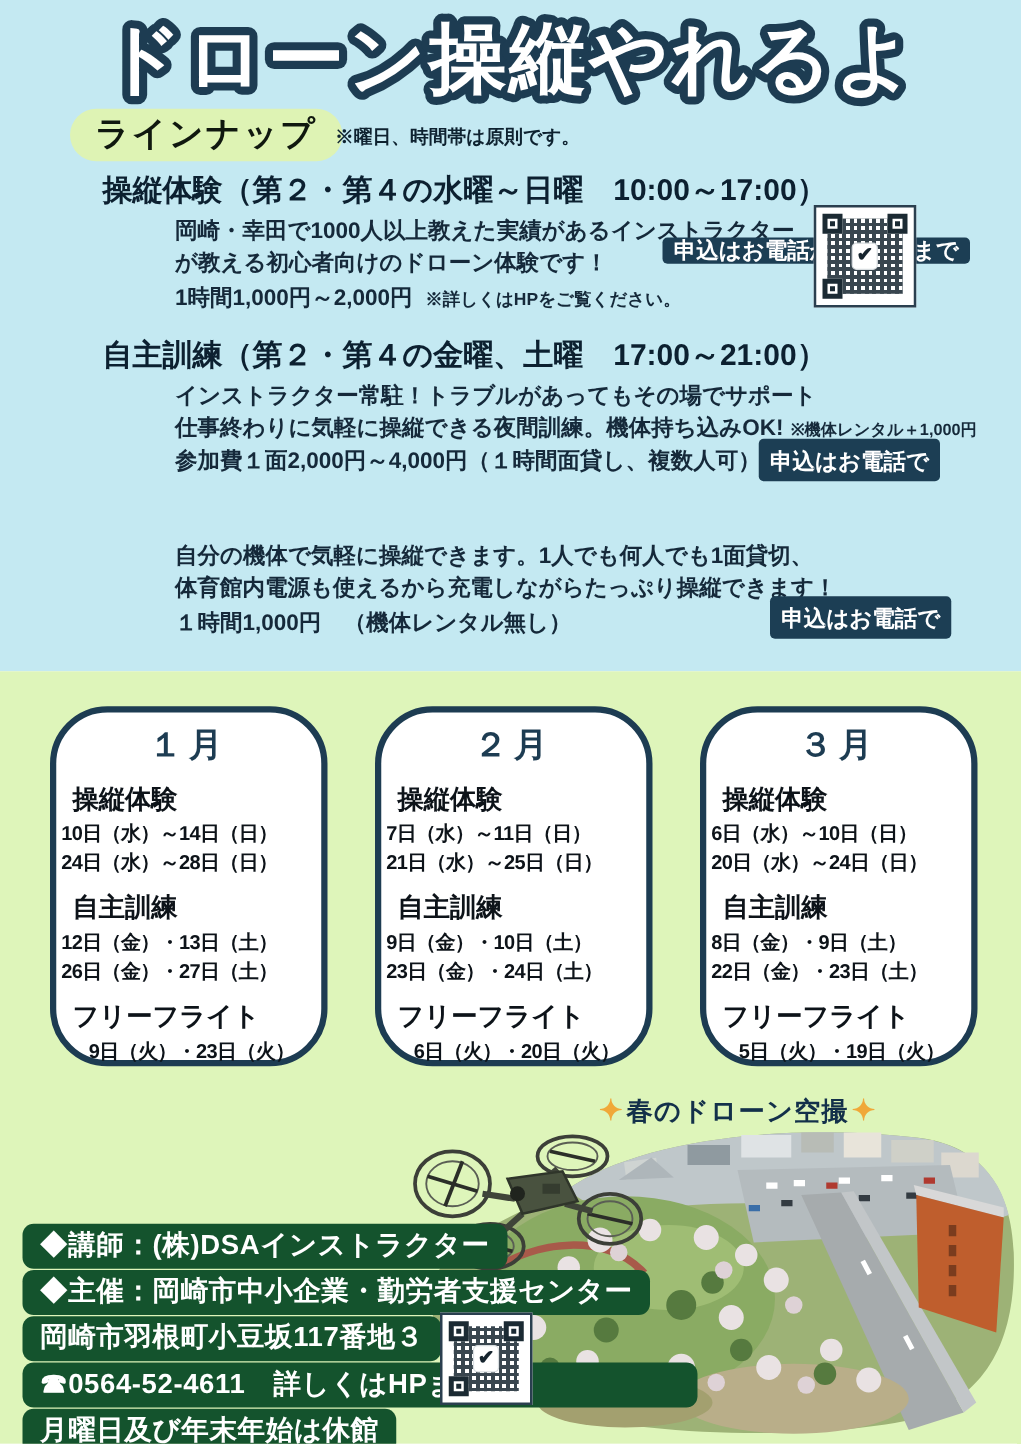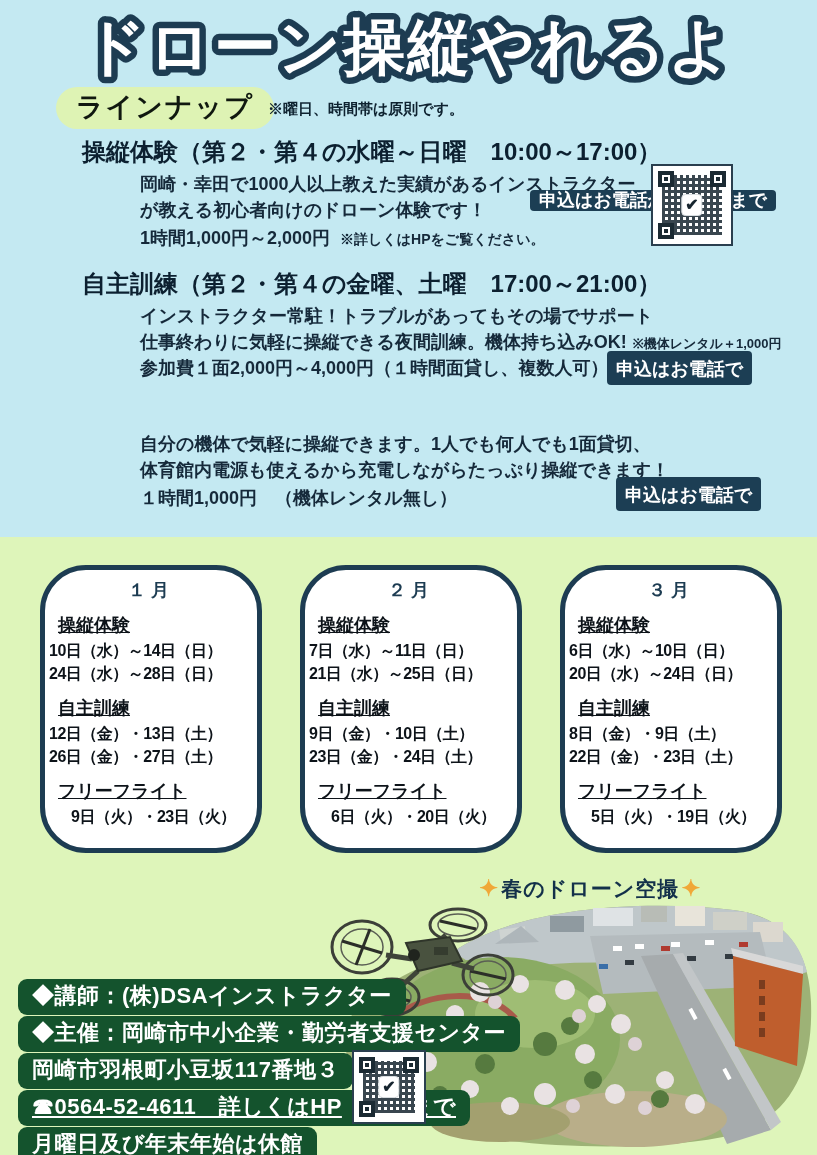--- a/index.html
+++ b/index.html
@@ -50,37 +50,37 @@
   .qr .qr-logo{
     position:absolute;left:50%;top:50%;transform:translate(-50%,-50%);
     background:#fff;border-radius:4px;color:#16242e;font-size:16px;line-height:1;
     padding:2px 3px;border:1px solid #d8dde0;
   }
 
   .month-card{
     position:absolute;top:565px;width:222px;height:288px;background:#ffffff;
     border:5px solid #1d3c52;border-radius:46px;box-sizing:border-box;padding-top:8px;
   }
-  .month-title{text-align:center;font-size:18px;color:#1d3c52;letter-spacing:5px;}
-  .m-label{margin:11px 0 4px 13px;font-size:18px;color:#0d1319;text-decoration:underline;}
+  .month-title{text-align:center;font-size:27px;color:#1d3c52;letter-spacing:5px;}
+  .m-label{margin:11px 0 4px 13px;font-size:21px;color:#0d1319;}
   .m-date{margin:2px 0 0 4px;font-size:16px;color:#0d1319;letter-spacing:-0.5px;white-space:nowrap;}
   .m-date.single{margin-left:26px;}
 
   .photo-caption{position:absolute;left:477px;top:875px;font-size:21px;color:#13304a;letter-spacing:1px;text-align:right;}
   .sparkle{color:#f0a838;font-size:23px;margin:0 2px;}
 
   .photo-svg{position:absolute;left:335px;top:894px;width:482px;height:261px;}
   .drone-svg{position:absolute;left:326px;top:893px;width:192px;height:128px;}
 
   .contact{position:absolute;left:18px;top:979px;display:flex;flex-direction:column;align-items:flex-start;gap:1px;}
   .contact-line{
     background:#14532d;color:#ffffff;font-size:22px;letter-spacing:0.5px;
     padding:2px 14px 4px;border-radius:9px;white-space:nowrap;
   }
-  .contact-line.phone{width:452px;display:flex;justify-content:space-between;box-sizing:border-box;text-decoration:underline;}
+  .contact-line.phone{width:540px;display:flex;box-sizing:border-box;}
 </style>
 </head>
 <body>
 
 <div id="poster">
   <div class="bg-top"></div>
   <div class="bg-bottom"></div>
 
   <svg class="title-svg" viewBox="0 0 817 100">
     <text x="408" y="68">ドローン操縦やれるよ</text>

